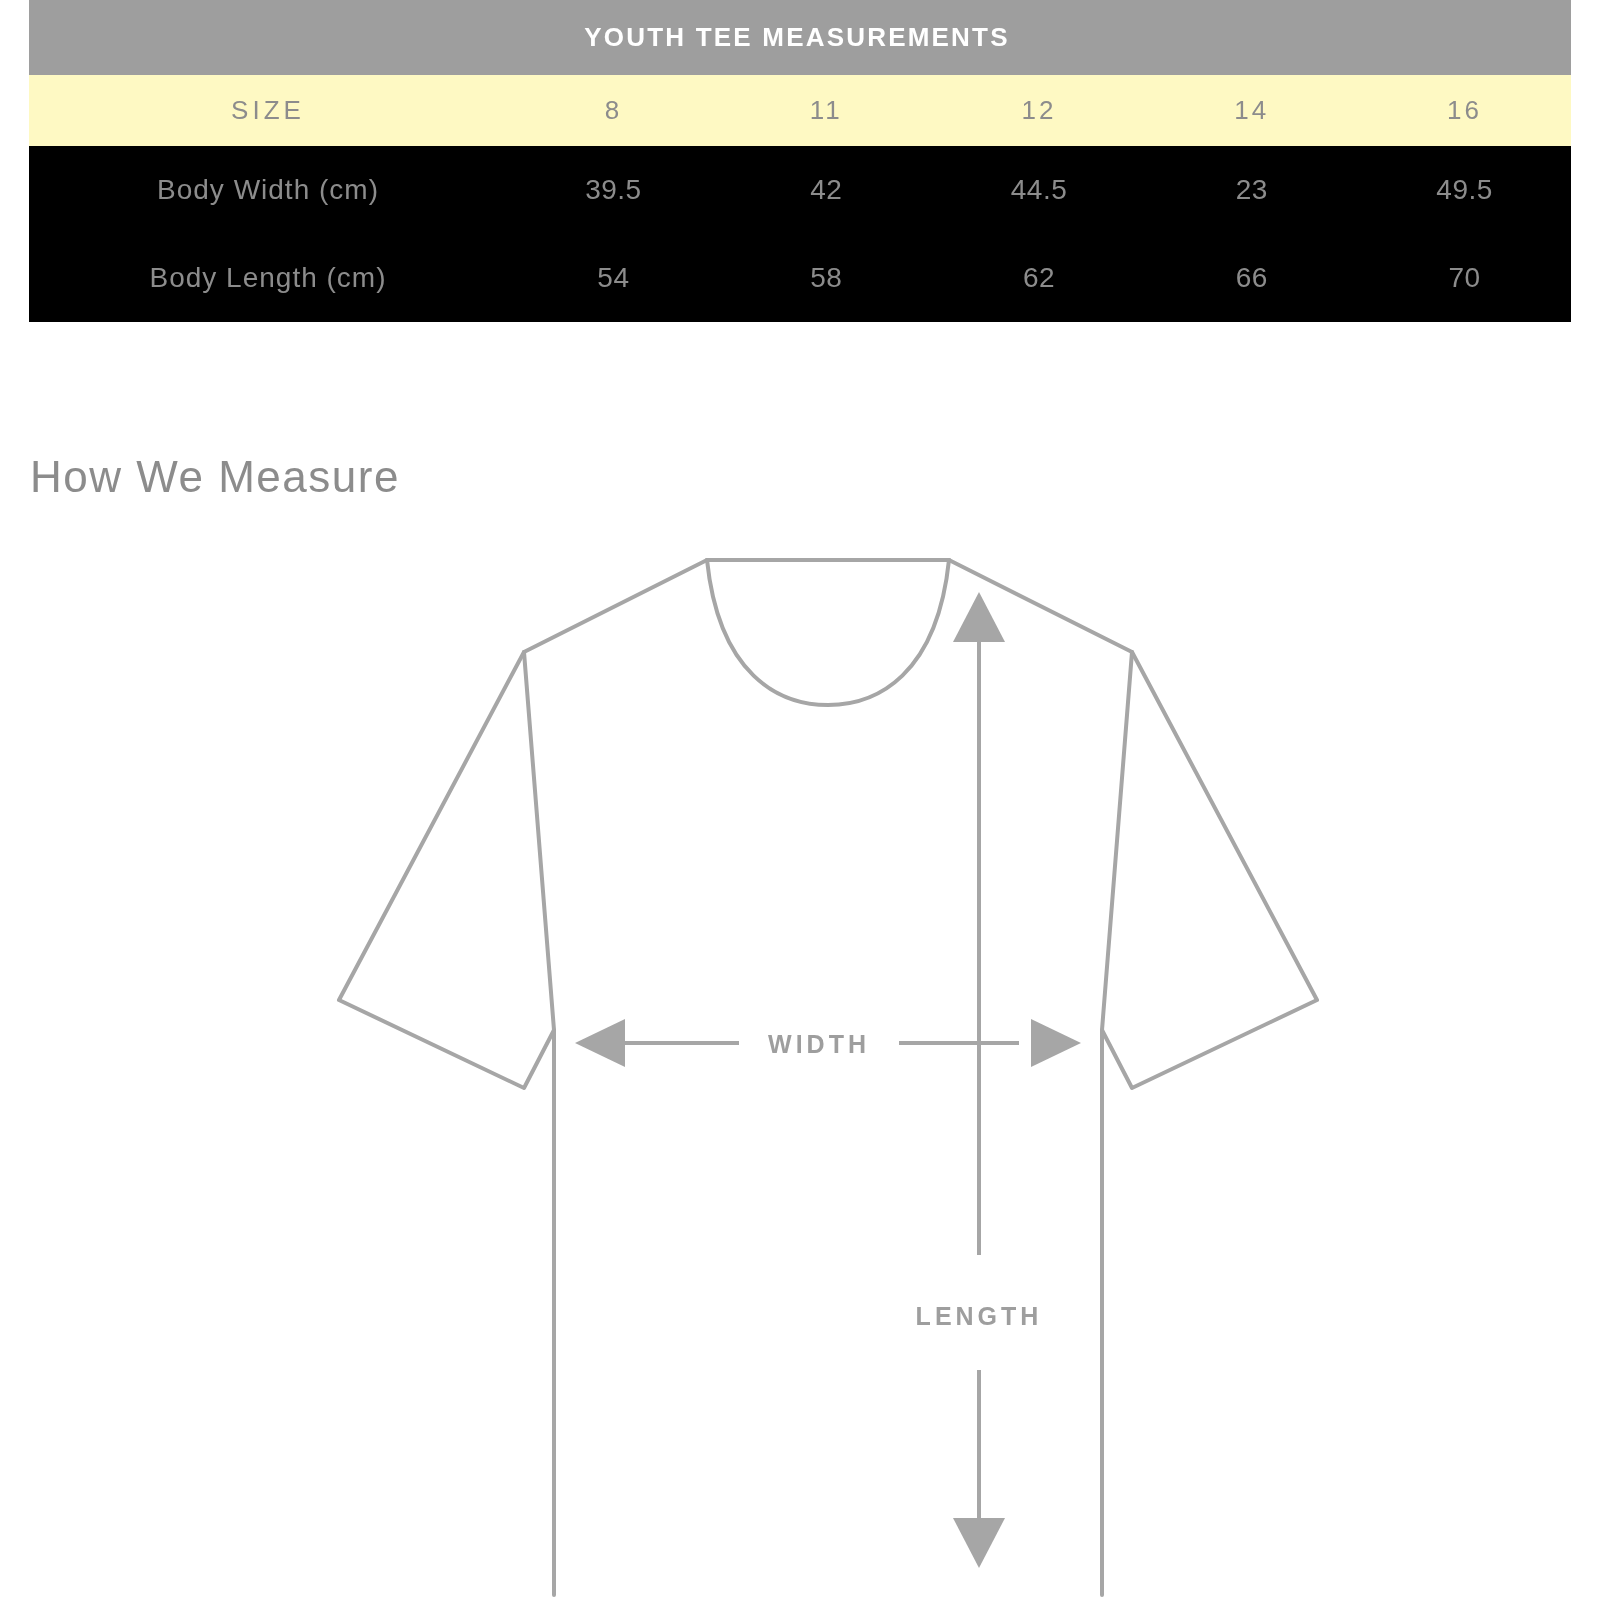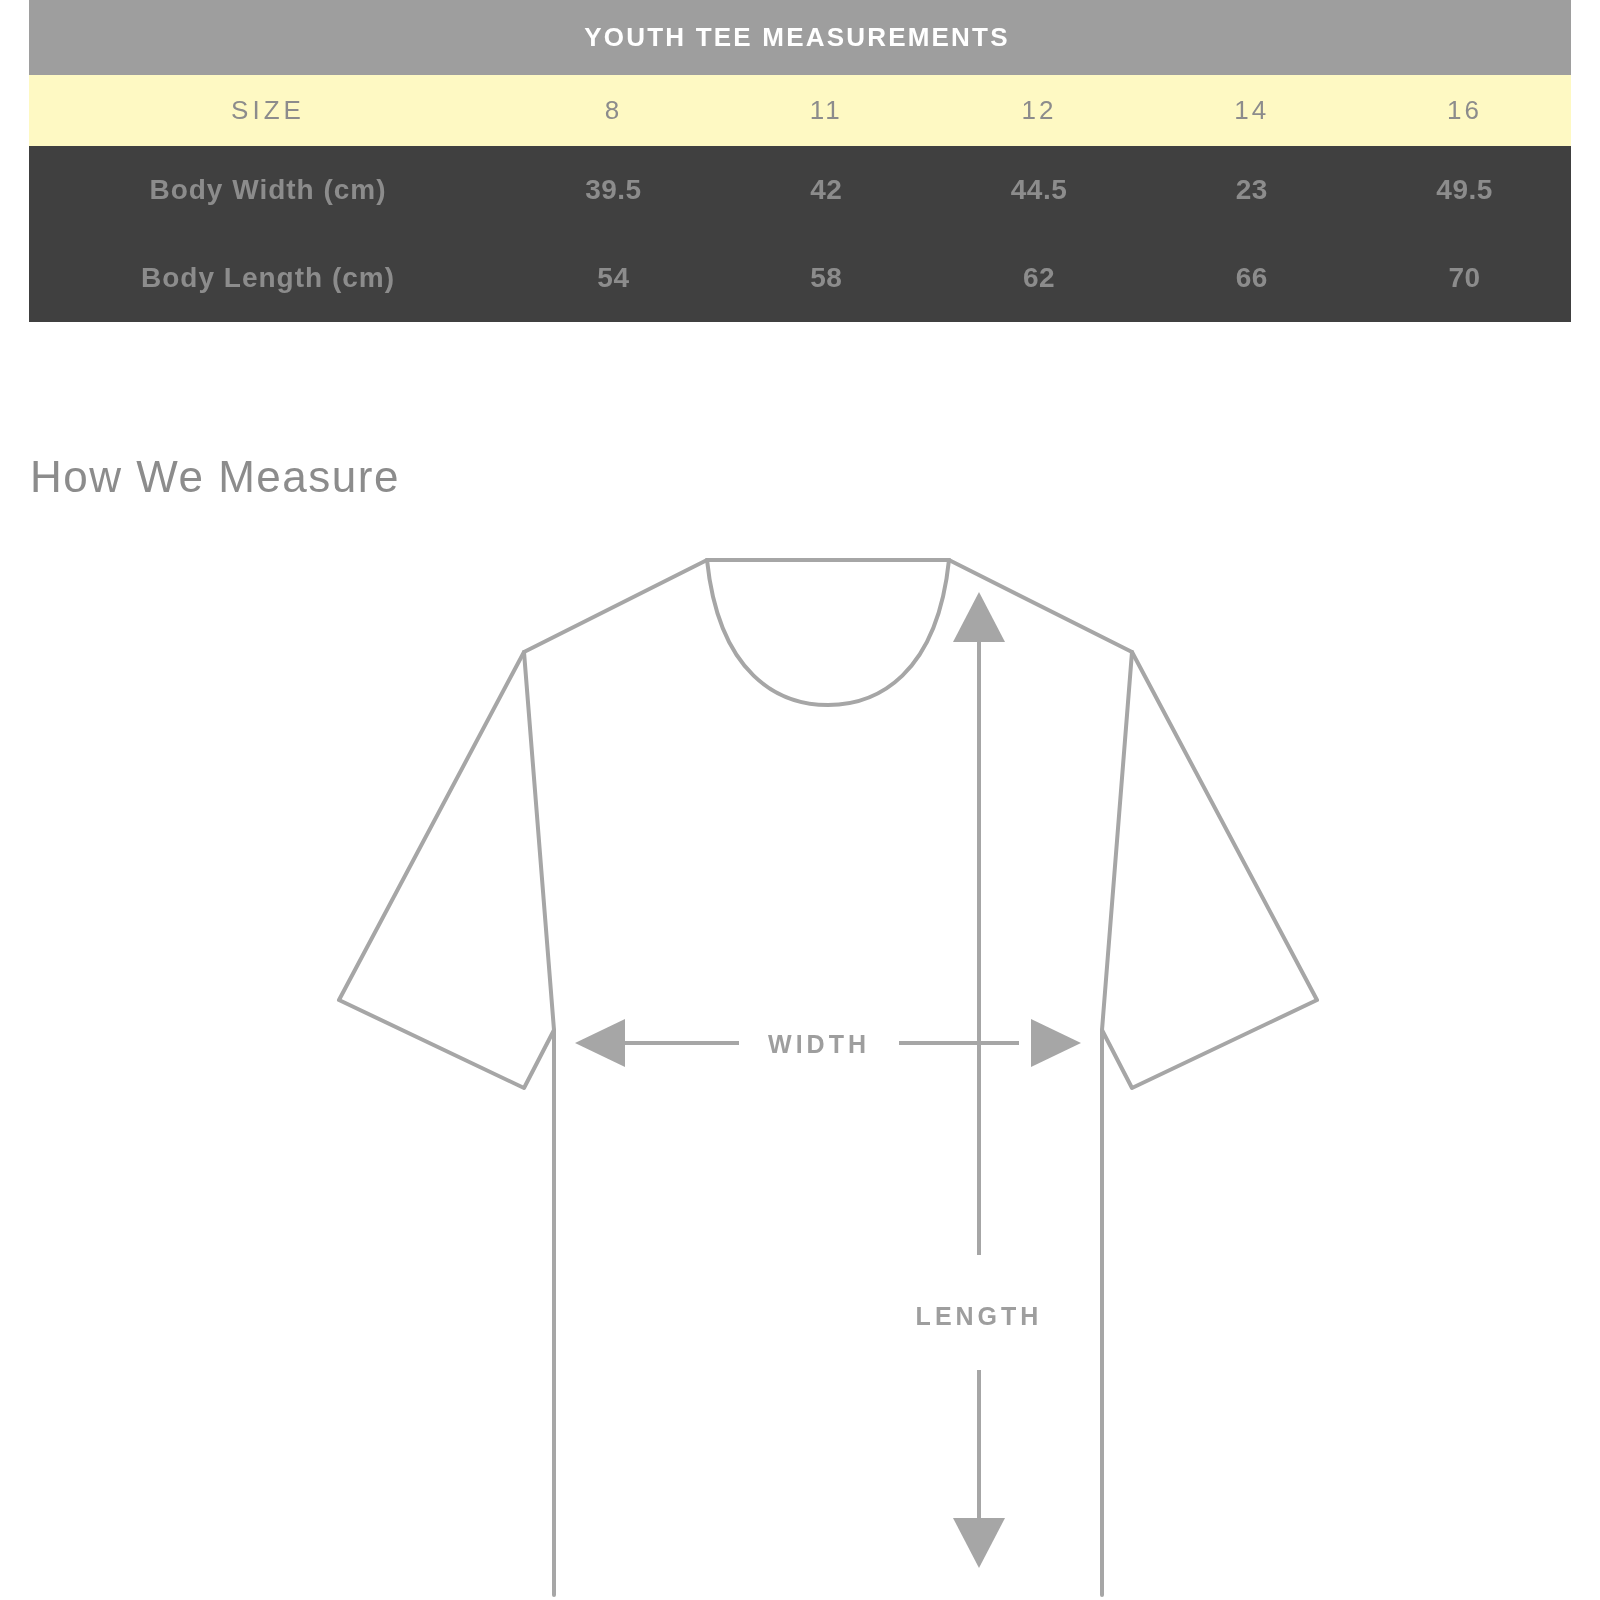--- a/index.html
+++ b/index.html
@@ -44,26 +44,26 @@
     letter-spacing: 3px;
     padding: 20px 0;
     text-align: center;
     font-weight: 400;
   }
   .header-row td.lbl {
     text-align: center;
     letter-spacing: 4px;
   }
   .data-row td {
-    background: #404040;
+    background: #000000;
     color: #8c8c8c;
     font-size: 28px;
     padding: 28px 0;
     text-align: center;
-    font-weight: 700;
+    font-weight: 400;
     letter-spacing: 0.5px;
   }
   .data-row td.lbl {
     text-align: center;
     letter-spacing: 1px;
   }
   .col-label { width: 31%; }
   .col-v { width: 13.8%; }
 
   

